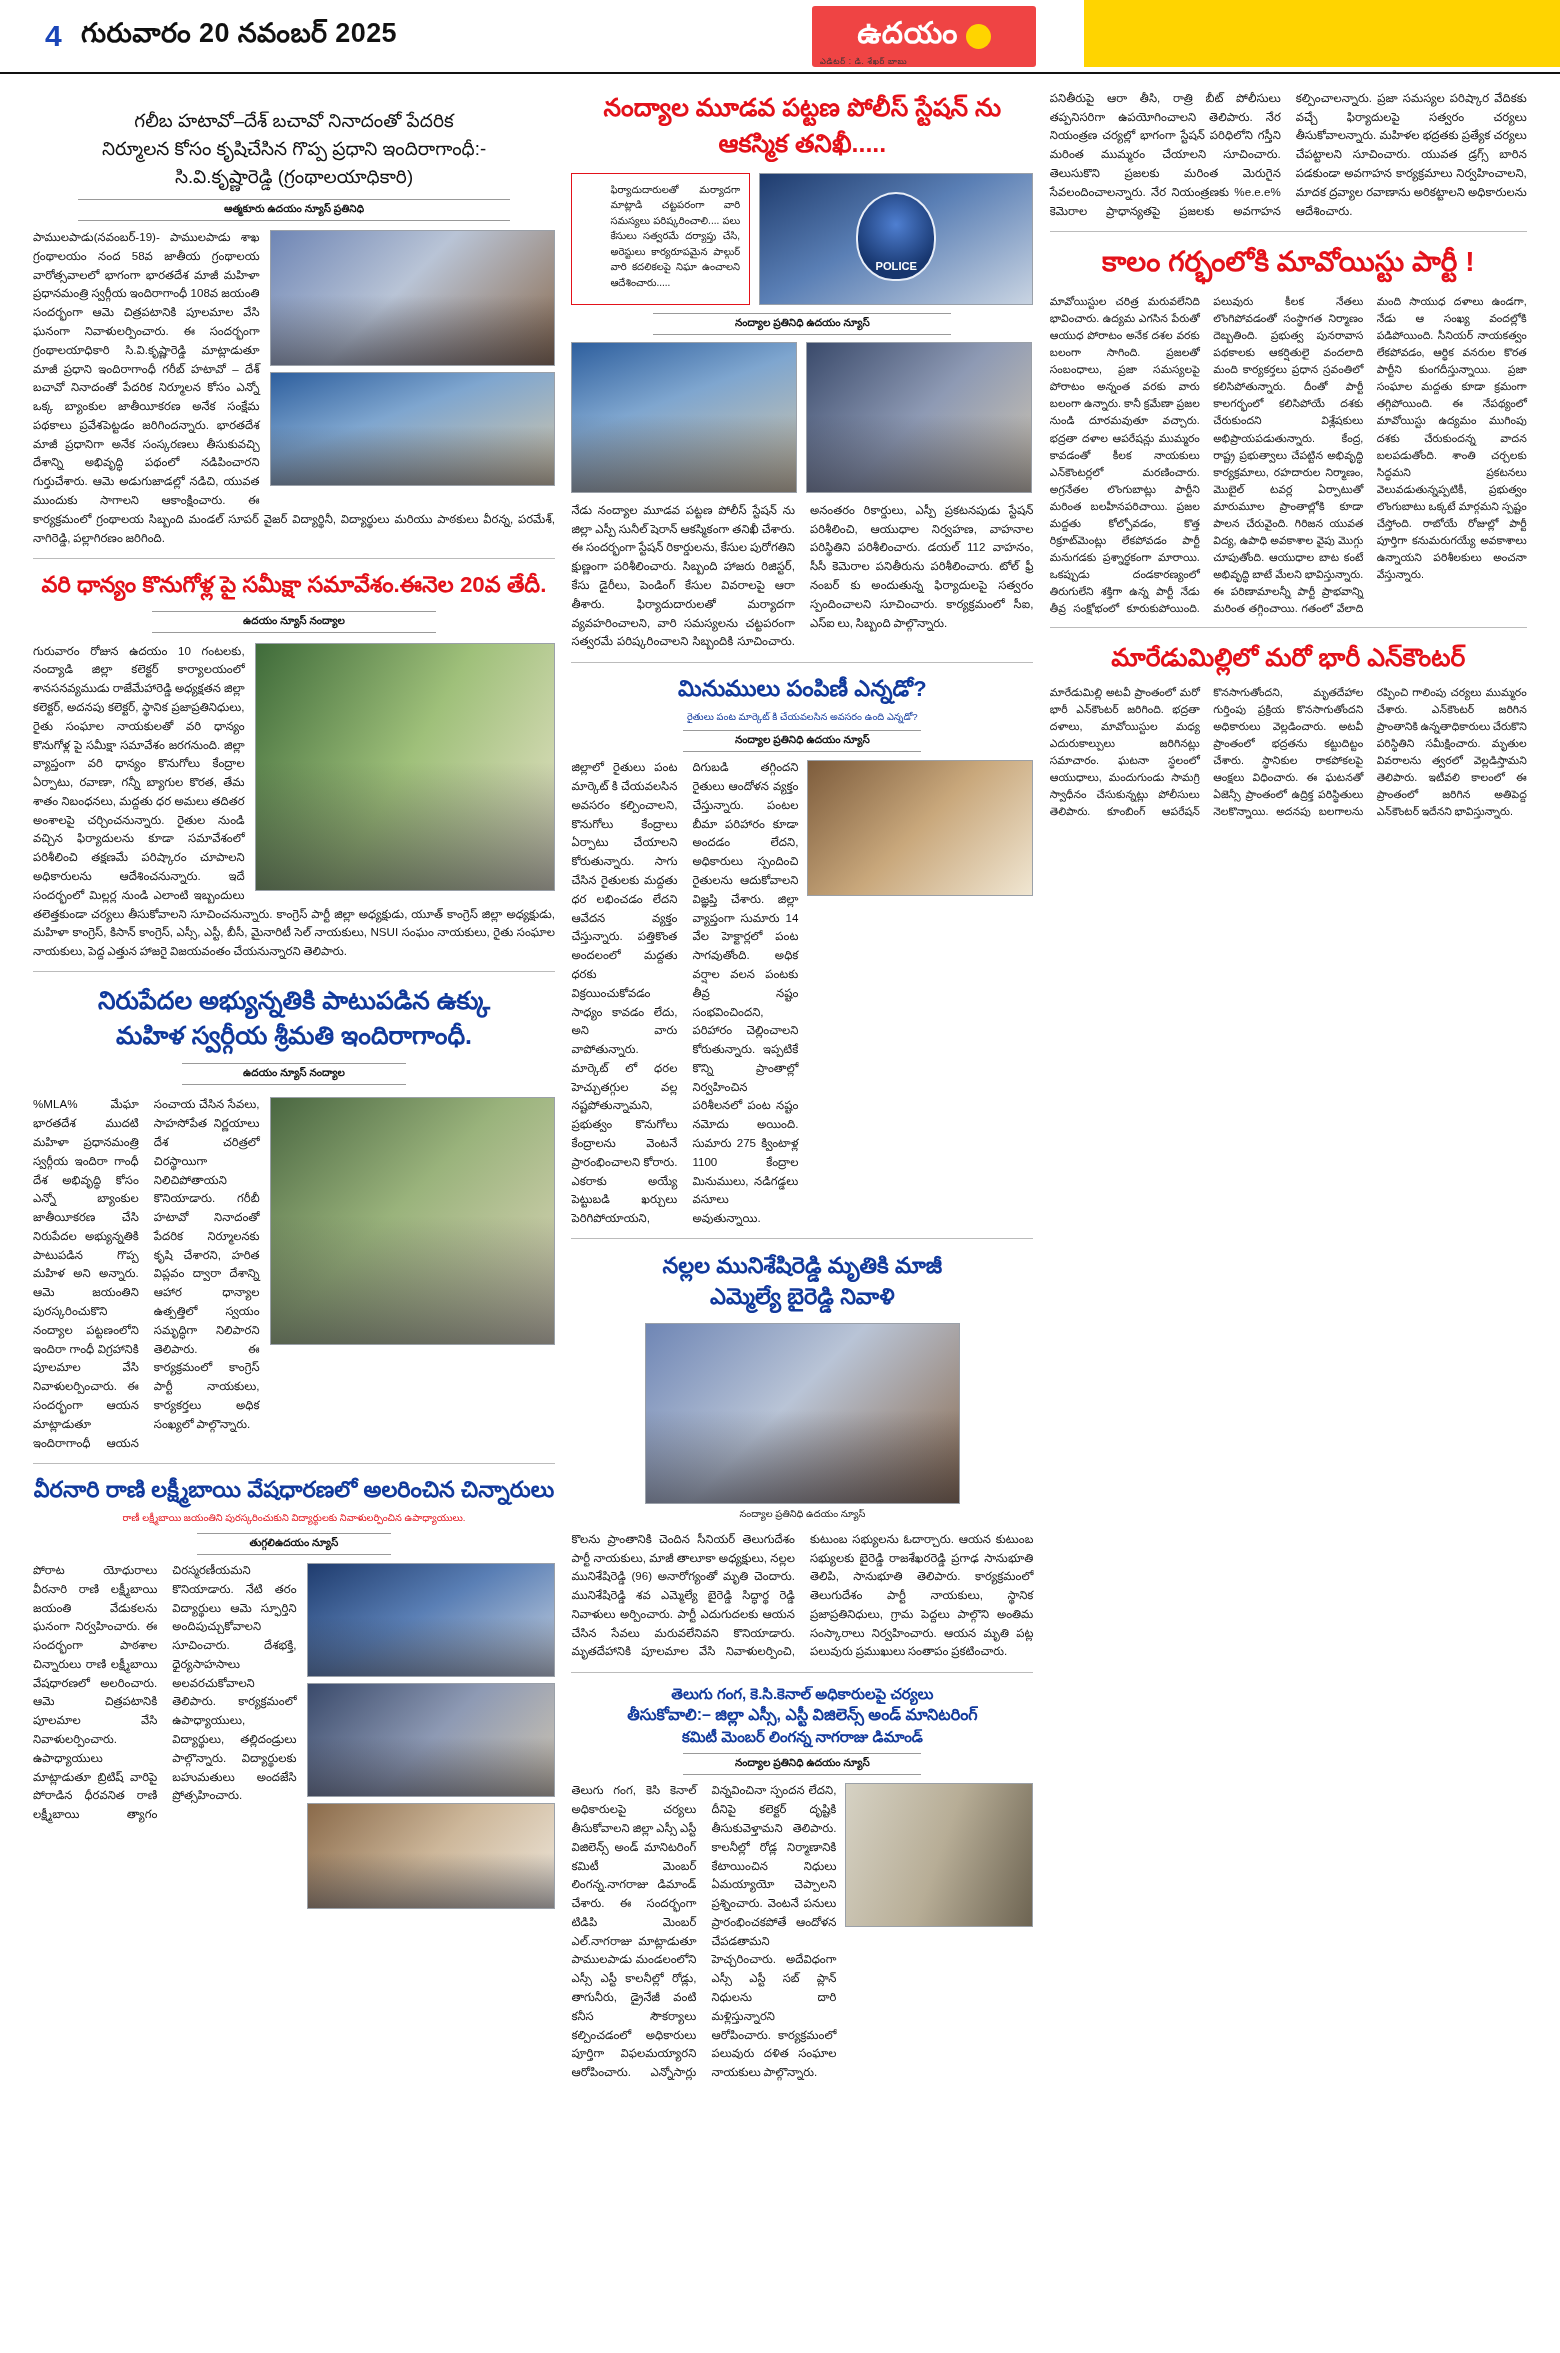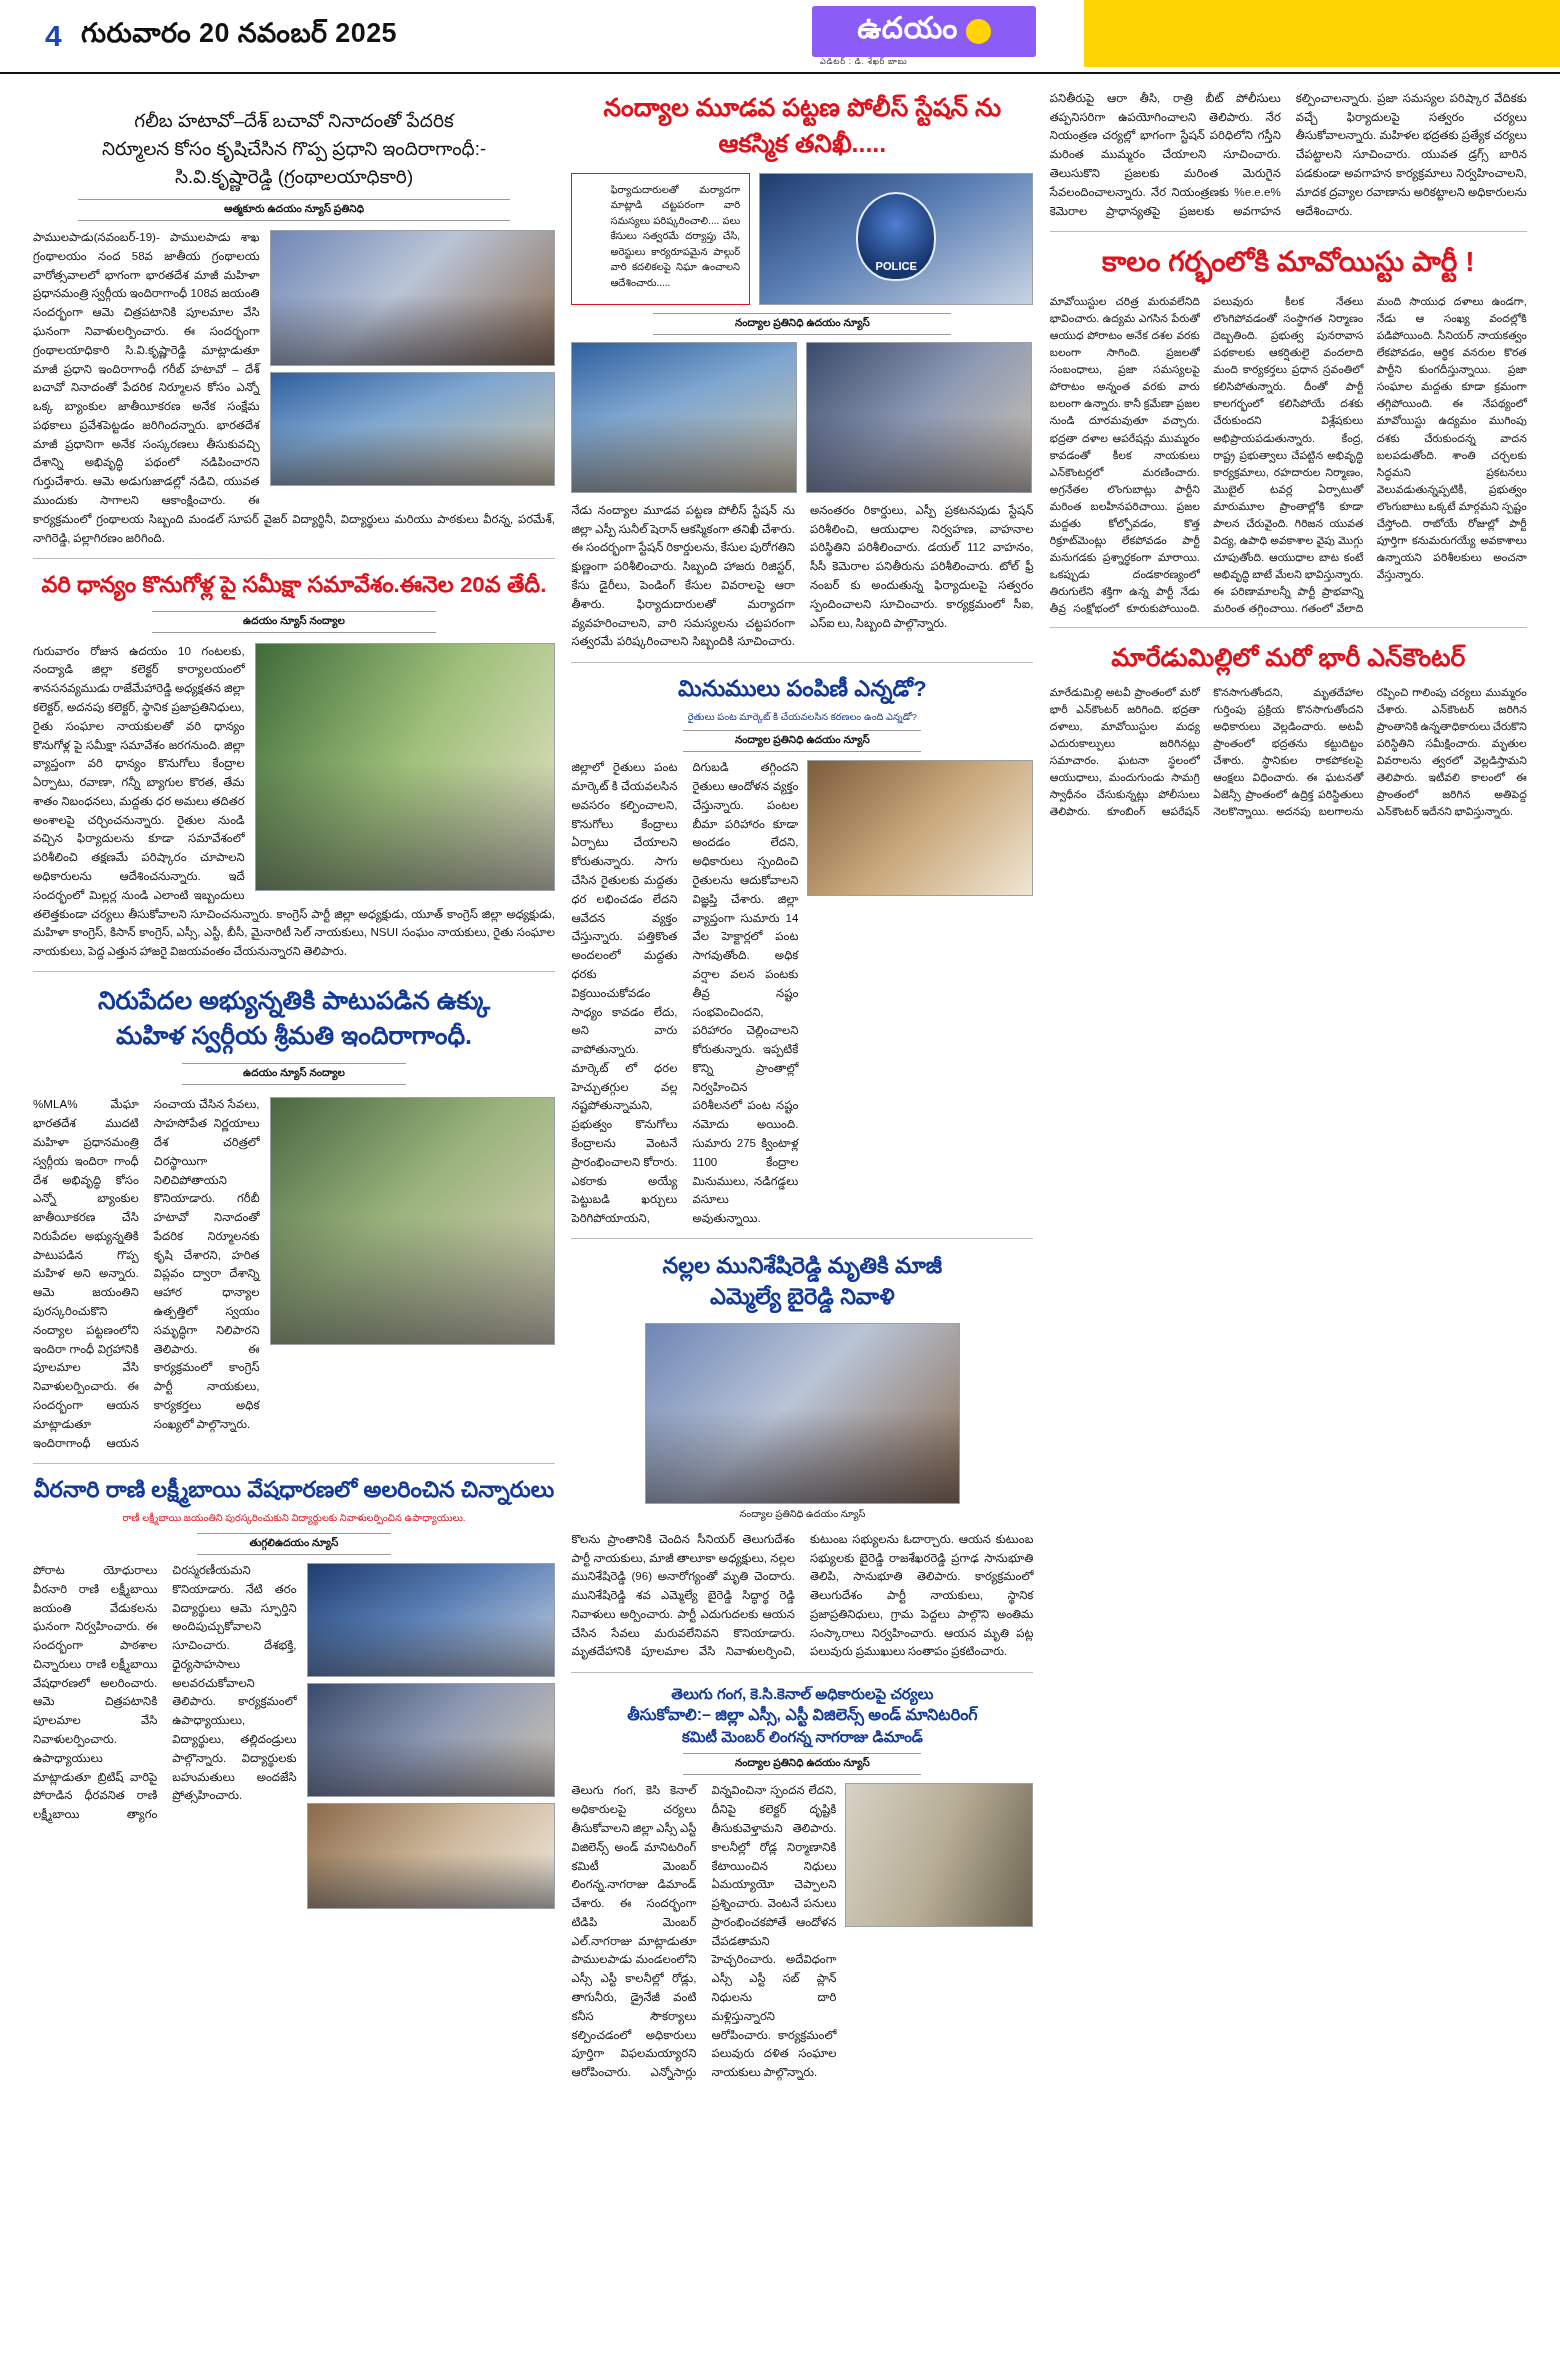--- a/index.html
+++ b/index.html
@@ -29,22 +29,22 @@
     font-size:30px;font-weight:bold;
     margin-left:45px;margin-right:19.4px;
   }
   .mast-date{
     font-size:27px;font-weight:bold;color:#111;
     letter-spacing:0.4px;
   }
   .mast-logo{
     position:absolute;
     left:812px;top:6px;
-    width:224px;height:51px;
-    background:#8b5cf6;
+    width:224px;height:61px;
+    background:#ef4444;
     border-radius:3px;
     display:flex;align-items:center;justify-content:center;
     color:#fff;font-size:30px;font-weight:bold;
     letter-spacing:0.7px;
   }
   .mast-logo .dot{
     width:25px;height:25px;border-radius:50%;
     background:#ffd400;display:inline-block;margin-left:7.5px;
   }
   .mast-logo-sub{
@@ -270,21 +270,21 @@
           </div>
         </div>
 
         <div class="body-txt two-col" style="margin-top:7.5px;">నేడు నంద్యాల మూడవ పట్టణ పోలీస్ స్టేషన్ ను జిల్లా ఎస్పీ సునీల్ షెరాన్ ఆకస్మికంగా తనిఖీ చేశారు. ఈ సందర్భంగా స్టేషన్ రికార్డులను, కేసుల పురోగతిని క్షుణ్ణంగా పరిశీలించారు. సిబ్బంది హాజరు రిజిస్టర్, కేసు డైరీలు, పెండింగ్ కేసుల వివరాలపై ఆరా తీశారు. ఫిర్యాదుదారులతో మర్యాదగా వ్యవహరించాలని, వారి సమస్యలను చట్టపరంగా సత్వరమే పరిష్కరించాలని సిబ్బందికి సూచించారు. అనంతరం రికార్డులు, ఎస్పీ ప్రకటనపుడు స్టేషన్ పరిశీలించి, ఆయుధాల నిర్వహణ, వాహనాల పరిస్థితిని పరిశీలించారు. డయల్ 112 వాహనం, సీసీ కెమెరాల పనితీరును పరిశీలించారు. టోల్ ఫ్రీ నంబర్ కు అందుతున్న ఫిర్యాదులపై సత్వరం స్పందించాలని సూచించారు. కార్యక్రమంలో సీఐ, ఎస్ఐ లు, సిబ్బంది పాల్గొన్నారు.</div>
       </div>
 
       <div class="rule"></div>
 
       <div>
         <div class="hl-blue head-2">మినుములు పంపిణీ ఎన్నడో?</div>
-        <div class="small-note" style="margin:6px 4.5px;">రైతులు పంట మార్కెట్ కి చేయవలసిన కరణలం ఉంది ఎన్నడో?</div>
+        <div class="small-note" style="margin:6px 4.5px;">రైతులు పంట మార్కెట్ కి చేయవలసిన అవసరం ఉంది ఎన్నడో?</div>
         <div class="byline" style="margin:6px 112px;">నంద్యాల ప్రతినిధి ఉదయం న్యూస్</div>
         <div style="position:relative;">
           <div class="photo ph-grad6" style="float:right;width:224px;height:134px;margin:1.5px 0 6px 9px;">
             <div class="ph-a ph-grad6"></div>
           </div>
           <div class="body-txt two-col">జిల్లాలో రైతులు పంట మార్కెట్ కి చేయవలసిన అవసరం కల్పించాలని, కొనుగోలు కేంద్రాలు ఏర్పాటు చేయాలని కోరుతున్నారు. సాగు చేసిన రైతులకు మద్దతు ధర లభించడం లేదని ఆవేదన వ్యక్తం చేస్తున్నారు. పత్తికొంత అందలంలో మద్దతు ధరకు విక్రయించుకోవడం సాధ్యం కావడం లేదు, అని వారు వాపోతున్నారు. మార్కెట్ లో ధరల హెచ్చుతగ్గుల వల్ల నష్టపోతున్నామని, ప్రభుత్వం కొనుగోలు కేంద్రాలను వెంటనే ప్రారంభించాలని కోరారు. ఎకరాకు అయ్యే పెట్టుబడి ఖర్చులు పెరిగిపోయాయని, దిగుబడి తగ్గిందని రైతులు ఆందోళన వ్యక్తం చేస్తున్నారు. పంటల బీమా పరిహారం కూడా అందడం లేదని, అధికారులు స్పందించి రైతులను ఆదుకోవాలని విజ్ఞప్తి చేశారు. జిల్లా వ్యాప్తంగా సుమారు 14 వేల హెక్టార్లలో పంట సాగవుతోంది. అధిక వర్షాల వలన పంటకు తీవ్ర నష్టం సంభవించిందని, పరిహారం చెల్లించాలని కోరుతున్నారు. ఇప్పటికే కొన్ని ప్రాంతాల్లో నిర్వహించిన పరిశీలనలో పంట నష్టం నమోదు అయింది. సుమారు 275 క్వింటాళ్ల 1100 కేంద్రాల మినుములు, నడిగడ్డలు వసూలు అవుతున్నాయి.</div>
         </div>
       </div>
 
       <div class="rule"></div>

